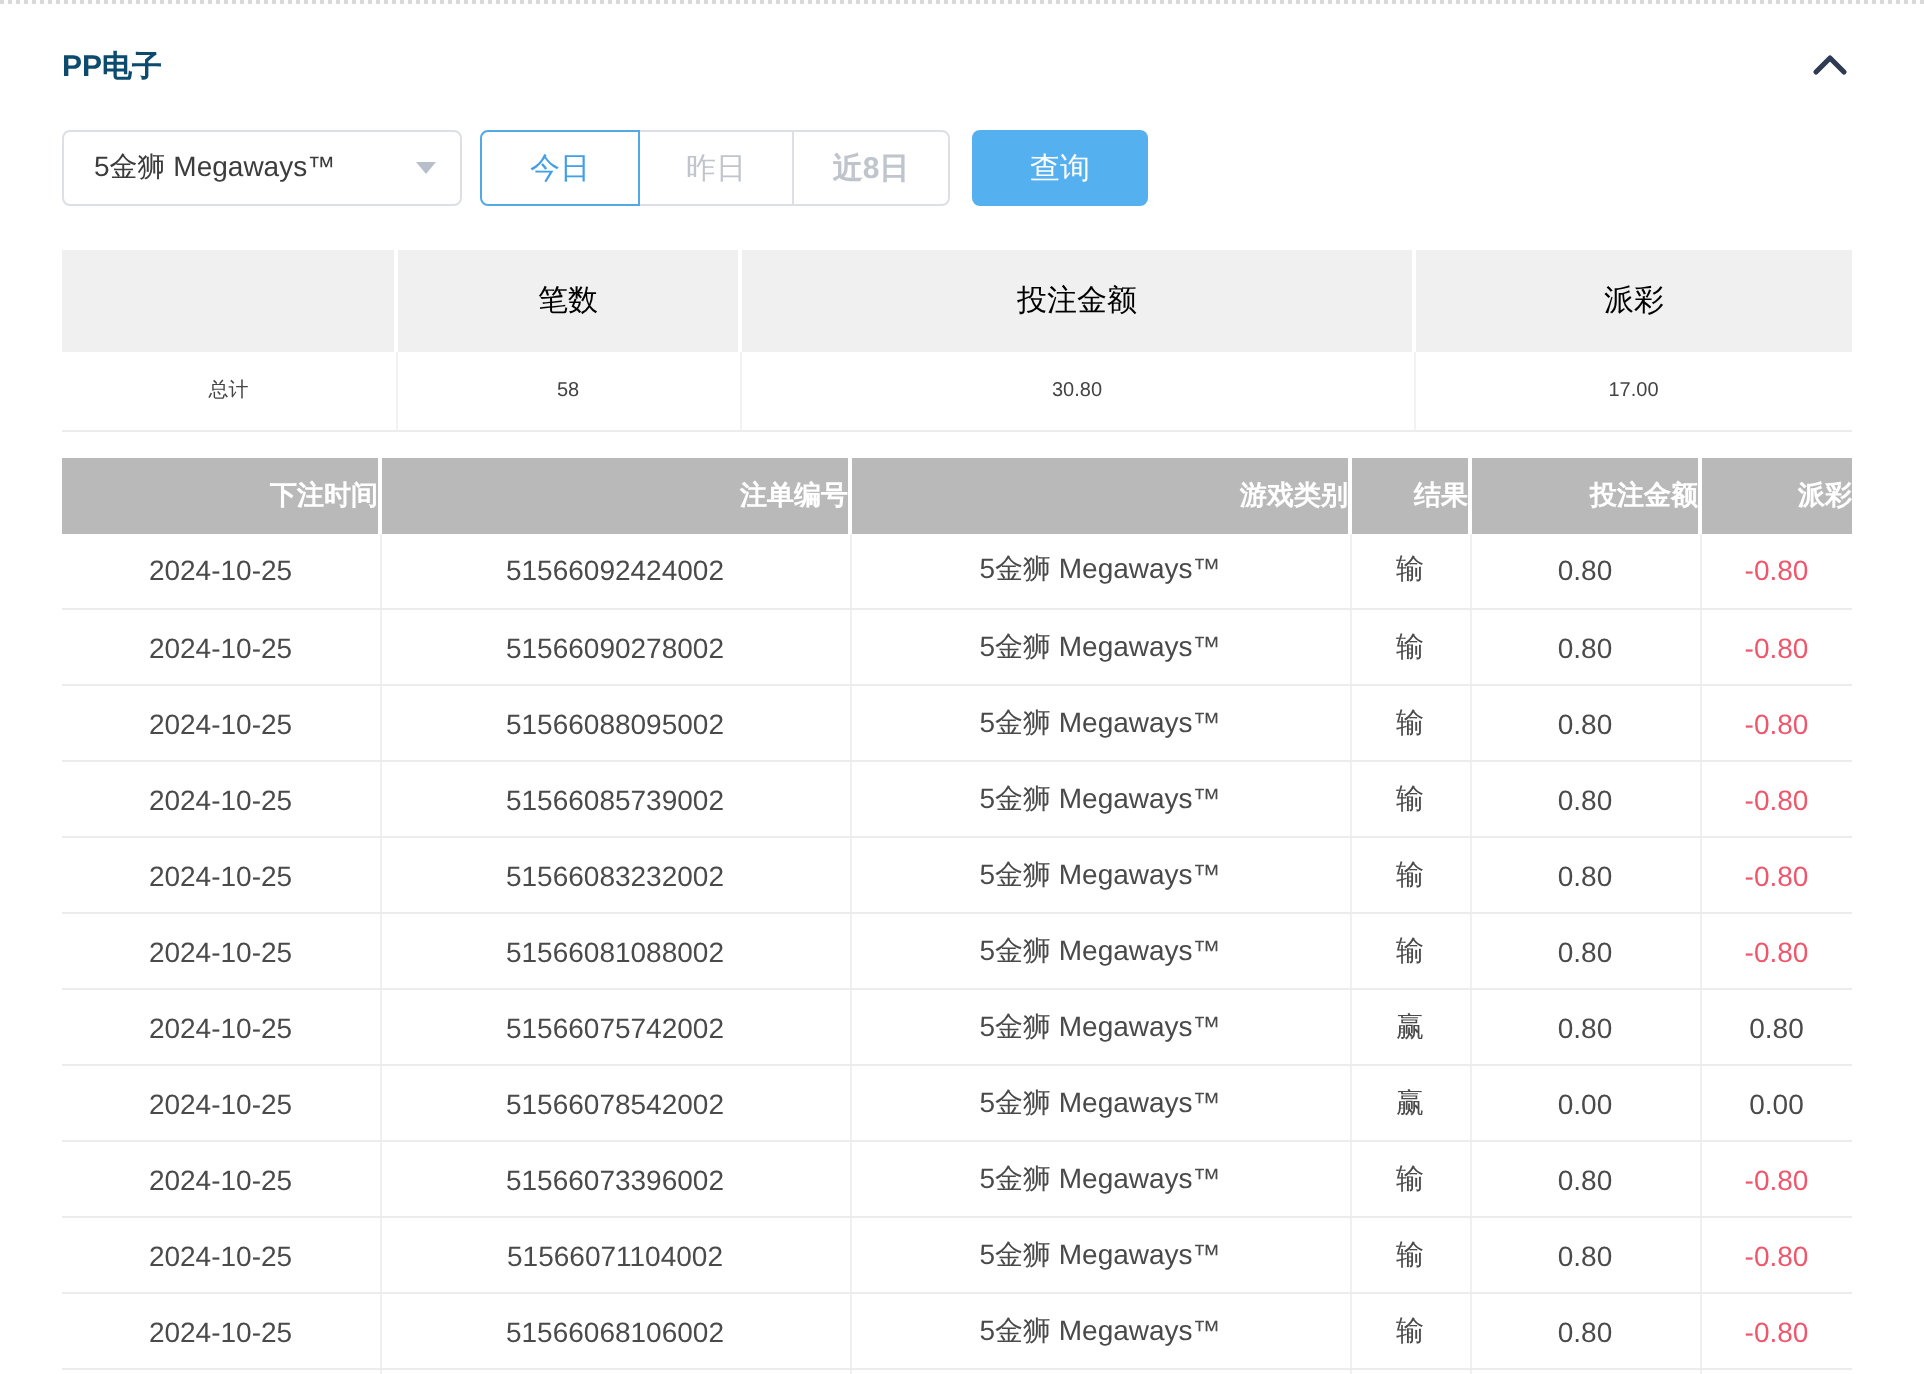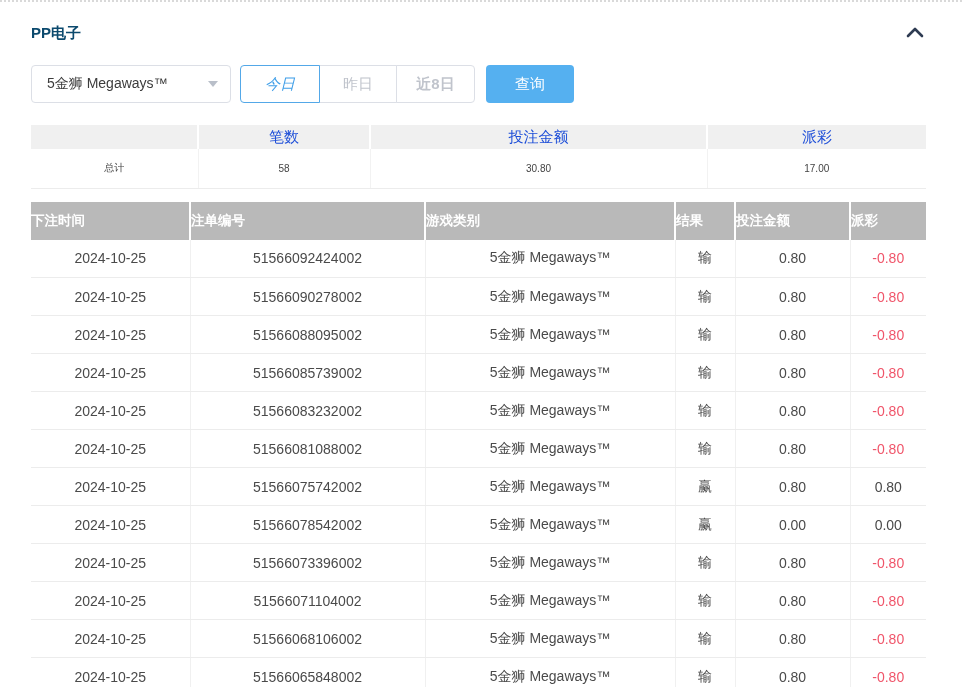--- a/index.html
+++ b/index.html
@@ -22,45 +22,45 @@
   .date-box { width:230px; height:38px; border:1px solid #dcdfe6; border-radius:4px; margin-left:9px;
     display:flex; align-items:center; padding:0 10px 0 11px; cursor:pointer; background:#fff; }
   .date-box .date-text { font-size:14.5px; color:#51565d; margin-left:8px; white-space:nowrap; }
 
   .btn-group { display:flex; margin-left:9px; }
   .btn-group .qbtn { height:38px; background:#fff; border:1px solid #dcdfe6; font-size:15px;
     color:#c0c4cc; cursor:pointer; margin-left:-1px; position:relative;
     font-family:"Liberation Sans","DejaVu Sans",sans-serif; }
   .btn-group .qbtn:first-child { margin-left:0; border-radius:4px 0 0 4px; }
   .btn-group .qbtn:last-child { border-radius:0 4px 4px 0;font-weight:bold; }
-  .btn-group .qbtn.active { border-color:#53a8e8; color:#409fe8; z-index:2;font-style:italic; }
+  .btn-group .qbtn.active { border-color:#53a8e8; color:#409fe8; z-index:2; }
   .qbtn.w0{width:80px}.qbtn.w1{width:78px}.qbtn.w2{width:79px}
 
   .query-btn { margin-left:11px; width:88px; height:38px; background:#55b0f0; color:#fff;
     border:none; border-radius:4px; font-size:15px; cursor:pointer;
     font-family:"Liberation Sans","DejaVu Sans",sans-serif; }
 
   
   table { border-collapse:collapse; table-layout:fixed; }
   .summary-table { margin-top:22px; width:895px; }
-  .summary-table th { background:#f0f0f0; height:24px; font-size:15px; font-weight:normal;
-    color:#1d4ed8; text-align:center; border-right:2px solid #fff; }
+  .summary-table th { background:#f0f0f0; height:51px; font-size:15px; font-weight:normal;
+    color:#000000; text-align:center; border-right:2px solid #fff; }
   .summary-table th:last-child { border-right:none; }
   .summary-table td { height:39px; font-size:10px; color:#444; text-align:center; background:#fff;
     border-bottom:1px solid #ececec; border-right:1px solid #f2f2f2; }
   .summary-table td:last-child { border-right:none; }
   .summary-table col:nth-child(1){width:167px}
   .summary-table col:nth-child(2){width:172px}
   .summary-table col:nth-child(3){width:337px}
   .summary-table col:nth-child(4){width:219px}
 
   
   .bets-table { margin-top:13px; width:895px; }
   .bets-table th { background:#b9b9b9; height:38px; color:#fff; font-size:13.5px; font-weight:bold;
-    text-align:left; border-right:2px solid #fff; }
+    text-align:right; border-right:2px solid #fff; }
   .bets-table th:last-child { border-right:none; }
   .bets-table td { height:38px; font-size:14px; color:#4a4a4a; text-align:center; background:#fff;
     border-bottom:1px solid #ececec; border-right:1px solid #f0f0f0; }
   .bets-table td:last-child { border-right:none; }
   .bets-table td.neg { color:#f0556a; }
   .bets-table col:nth-child(1){width:159px}
   .bets-table col:nth-child(2){width:235px}
   .bets-table col:nth-child(3){width:250px}
   .bets-table col:nth-child(4){width:60px}
   .bets-table col:nth-child(5){width:115px}

